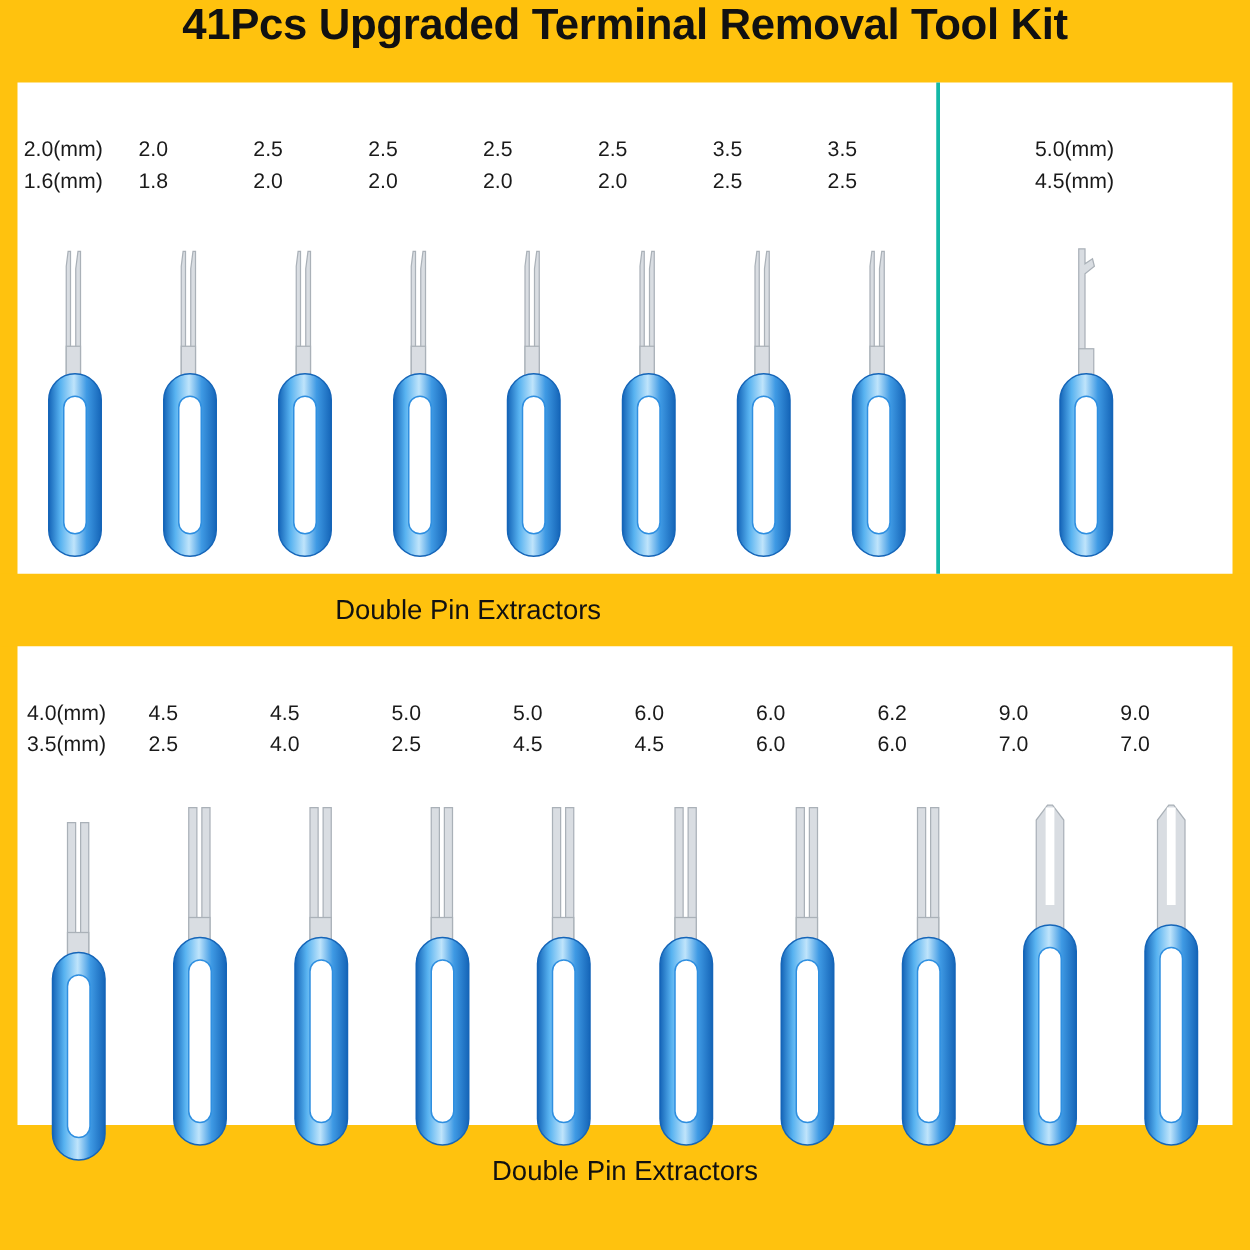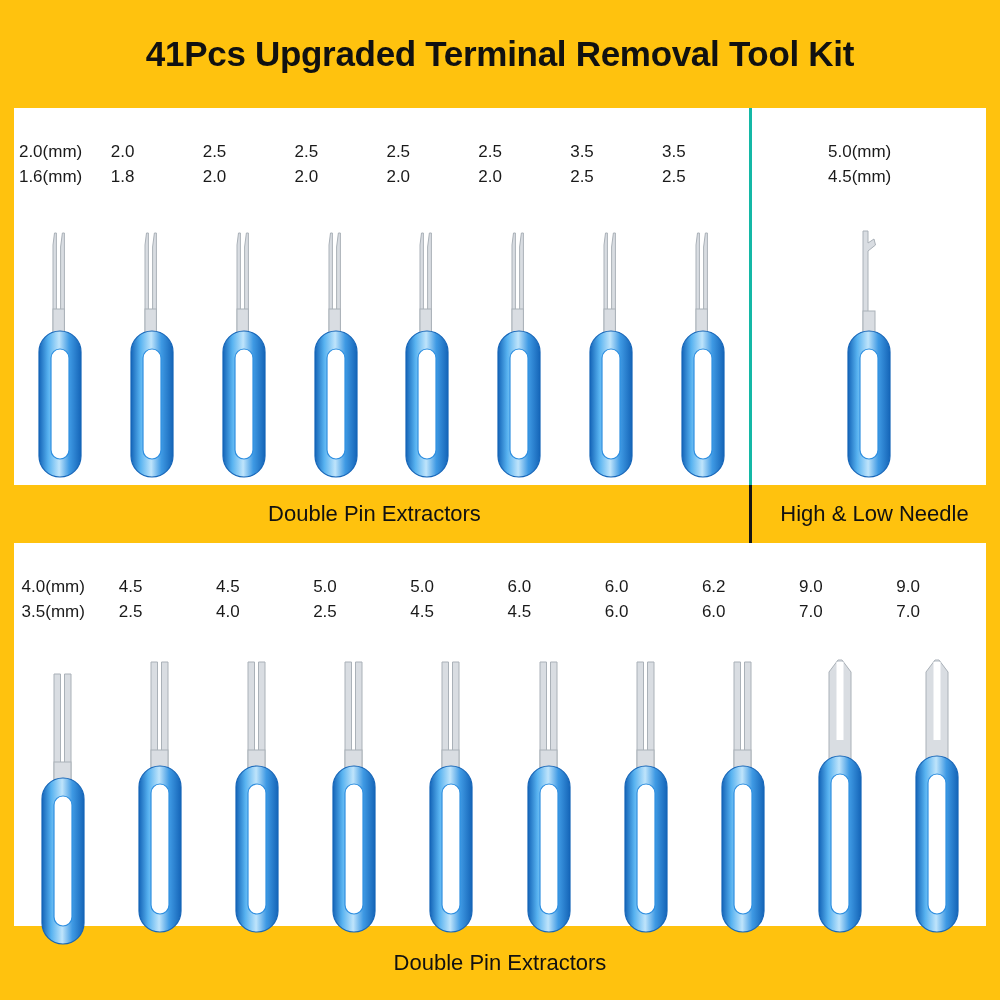--- a/index.html
+++ b/index.html
@@ -11,23 +11,23 @@
   }
   .page {
     position: relative;
     width: 1000px; height: 1000px;
     background: #ffc20e;
     display: flex;
     flex-direction: column;
   }
   
   .title-bar {
-    height: 108px;
-    display: flex;
-    align-items: center;
+    height: 66px;
+    display: flex;
+    align-items: flex-start;
     justify-content: center;
     background: #ffc20e;
     flex: 0 0 auto;
   }
   .title-bar h1 {
     font-size: 35px;
     font-weight: bold;
     color: #111111;
     letter-spacing: -0.3px;
     white-space: nowrap;
@@ -54,21 +54,21 @@
     flex: 1 1 auto;
     border-left: 3px solid #14b8a6;
   }
 
   .tools-row {
     display: flex;
     flex-direction: row;
     align-items: flex-start;
     justify-content: space-around;
     width: 100%;
-    padding-top: 32px;
+    padding-top: 42px;
   }
   .tool {
     display: flex;
     flex-direction: column;
     align-items: center;
     width: 88px;
   }
   .tool .labels {
     font-size: 17px;
     color: #1a1a1a;
@@ -424,24 +424,20 @@
             </div>
           </div>
         </div>
     </div>
   </div>
 
   <div class="caption-row">
     <div class="caption cap-left">
       <span>Double Pin Extractors</span>
     </div>
-    <div class="caption cap-right">
-      <span class="cap-divider"></span>
-      <span>High &amp; Low Needle</span>
-    </div>
   </div>
 
   <div class="panel panel-bottom">
     <div class="section left-group" style="flex:1 1 auto;">
       <div class="tools-row" id="bottom-tools">
           <div class="tool" style="width: 80px; gap: 12px;">
             <div class="labels"><span>4.0(mm)</span><span class="l2">3.5(mm)</span></div>
             <div>
   <svg class="tool-svg" width="60" height="300" viewBox="0 0 60 300" xmlns="http://www.w3.org/2000/svg">
     <defs>

